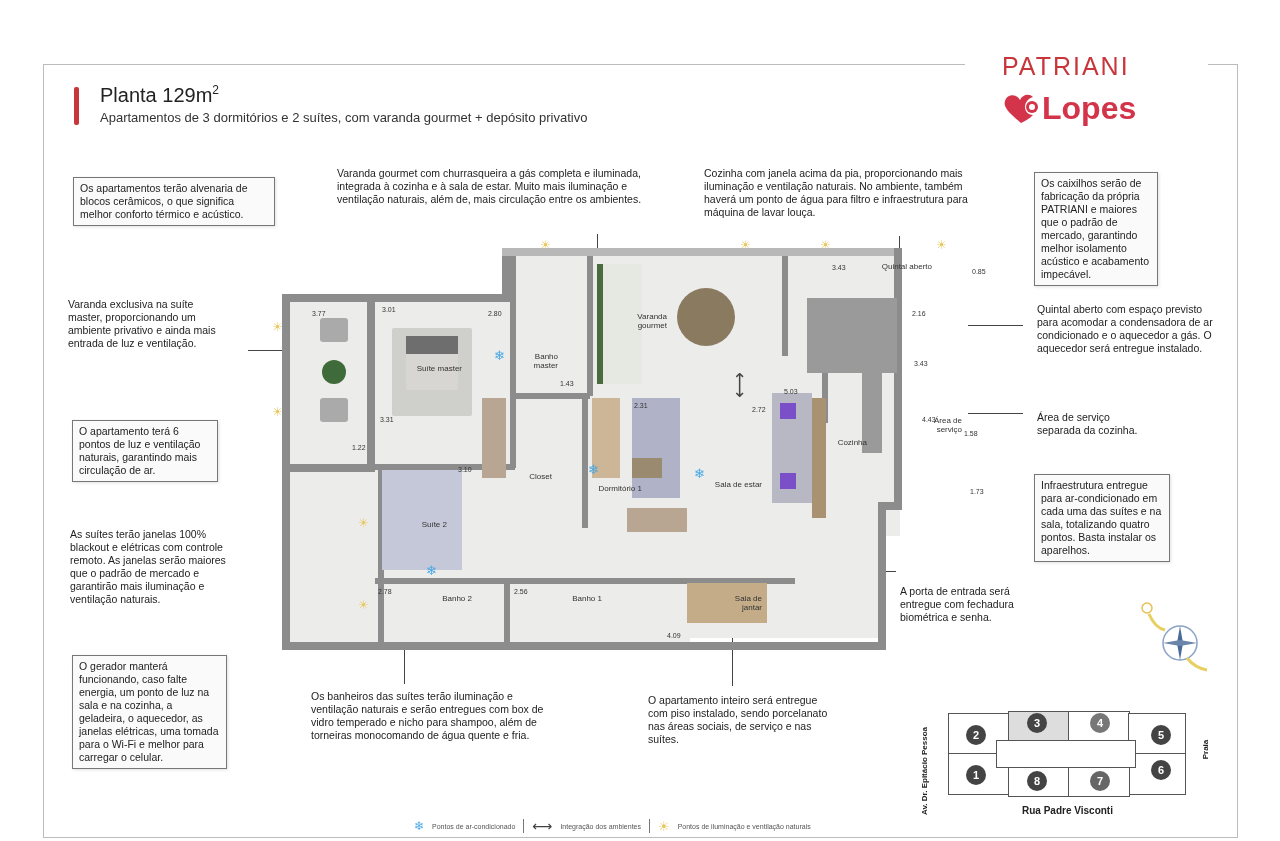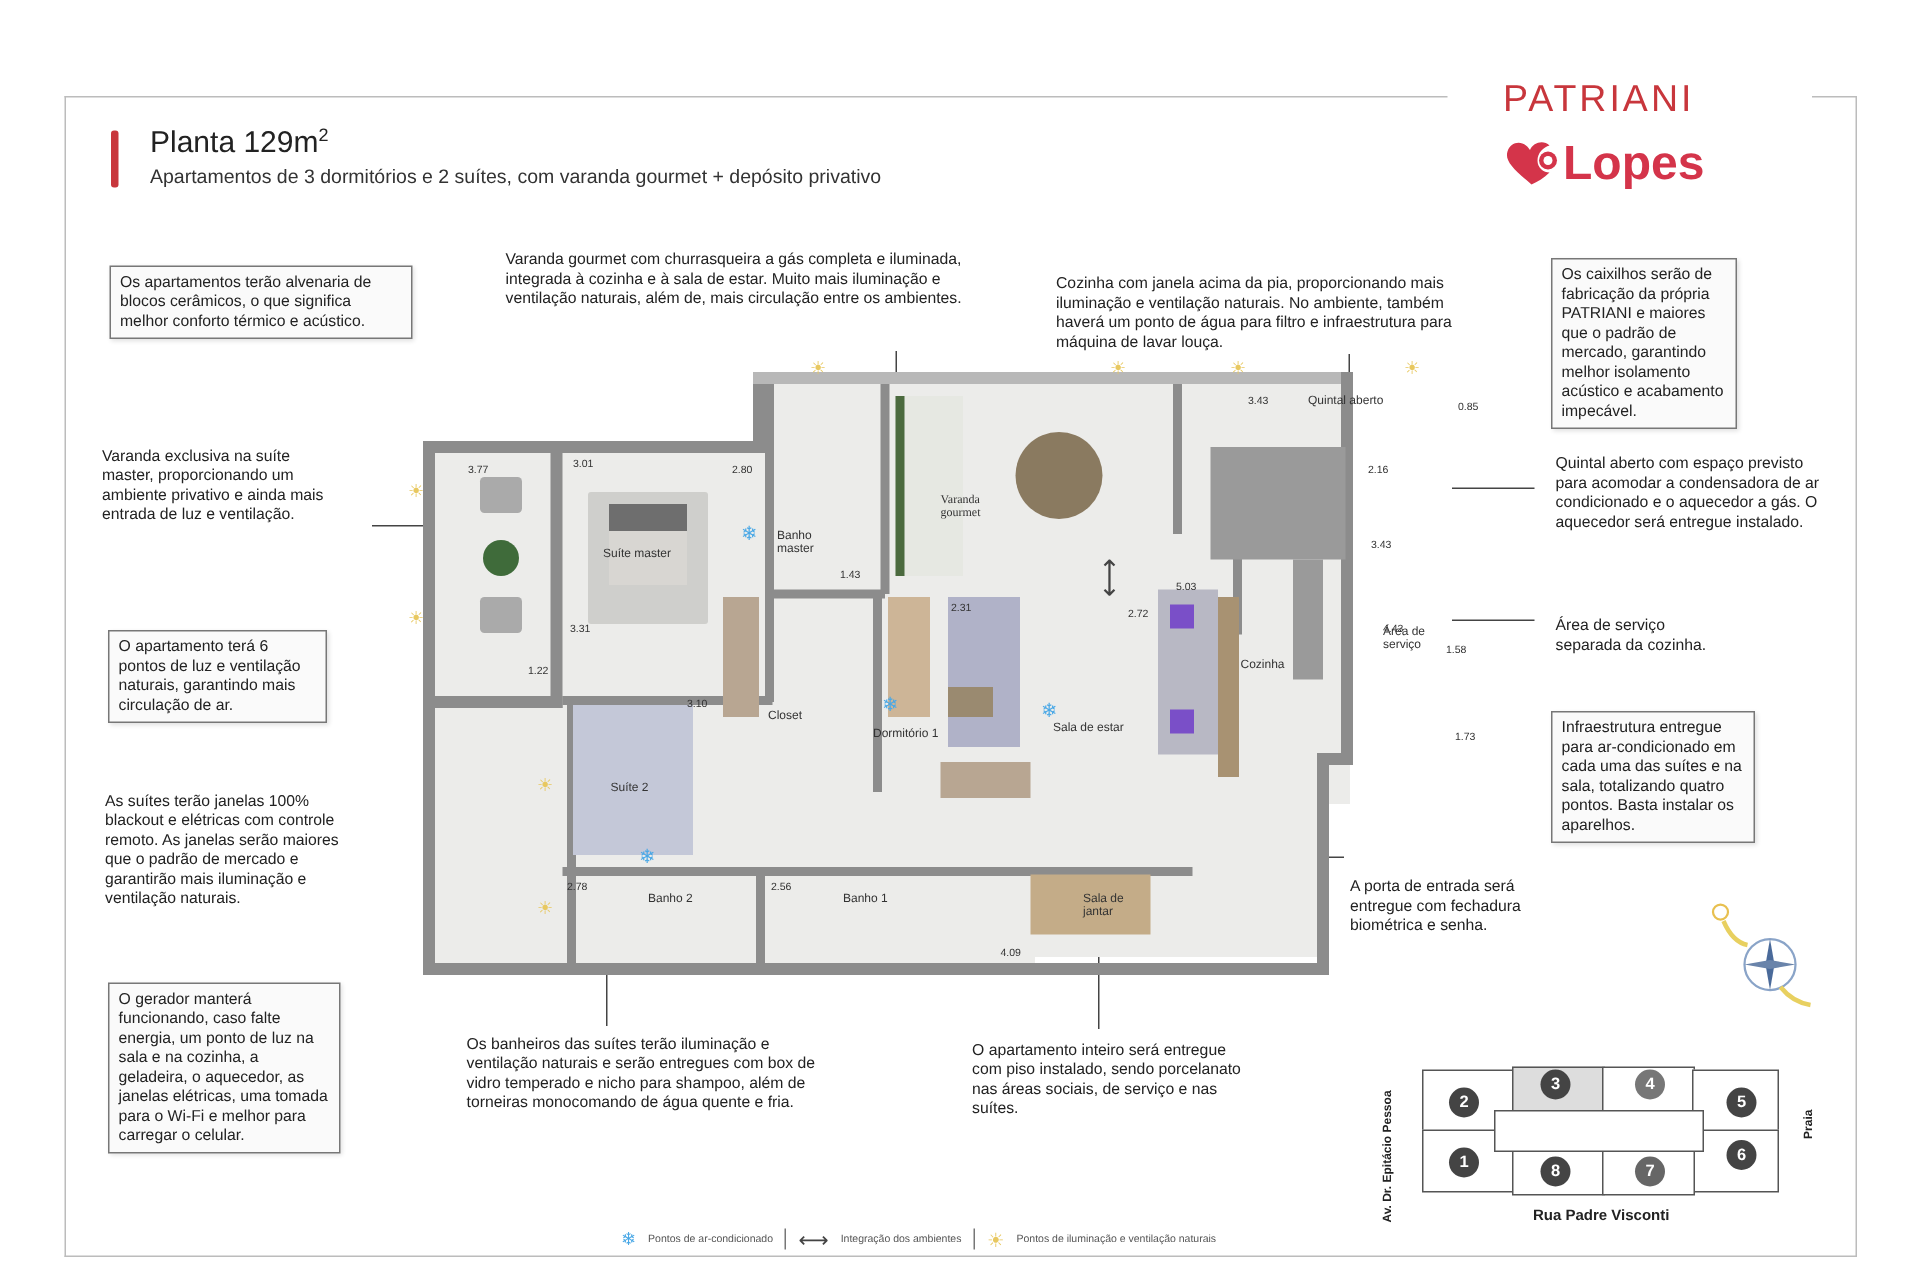--- a/index.html
+++ b/index.html
@@ -14,21 +14,21 @@
   .brand-1 { position: absolute; left: 1002px; top: 52px; font-size: 25px; letter-spacing: 2px; color: #c8363c; }
   .brand-2 { position: absolute; left: 1003px; top: 90px; display: flex; align-items: center; gap: 3px; }
   .brand-2 .word { font-size: 32px; font-weight: bold; color: #d4344a; }
   .note { position: absolute; font-size: 10.5px; line-height: 13px; color: #222; }
   .note b { font-weight: normal; }
   .boxed { border: 1px solid #777; background: #fafafa; padding: 4px 6px; box-shadow: 1px 1px 3px rgba(0,0,0,0.12); }
   .leader { position: absolute; background: #444; }
   .plan { position: absolute; left: 282px; top: 248px; width: 620px; height: 400px; }
   .wall { position: absolute; background: #8c8c8c; }
   .floor { position: absolute; background: #ececea; }
-  .room-label { position: absolute; font-size: 8px; color: #333; text-align: left; line-height: 9px; }
+  .room-label { position: absolute; font-size: 8px; color: #333; text-align: right; line-height: 9px; }
   .dim { position: absolute; font-size: 7px; color: #333; }
   .furn { position: absolute; }
   .sun { position: absolute; color: #e8c860; font-size: 12px; }
   .ac { position: absolute; color: #4aa8e6; font-size: 13px; }
   .legend { position: absolute; left: 414px; top: 818px; display: flex; align-items: center; gap: 8px; font-size: 7px; color: #555; }
   .legend .sep { width: 1px; height: 14px; background: #777; }
   .site { position: absolute; left: 940px; top: 705px; width: 260px; height: 100px; }
   .lot { position: absolute; border: 1px solid #555; background: #fff; }
   .num { position: absolute; width: 20px; height: 20px; border-radius: 50%; background: #444; color: #fff; font-size: 11px; font-weight: bold; display: flex; align-items: center; justify-content: center; }
   .compass { position: absolute; left: 1135px; top: 598px; width: 80px; height: 80px; }
@@ -52,21 +52,21 @@
     <circle cx="29" cy="14" r="3" fill="#fff"></circle>
   </svg>
   <span class="word">Lopes</span>
 </div>
 
 <div class="note boxed" style="left:73px;top:177px;width:202px;">Os apartamentos terão alvenaria de blocos cerâmicos, o que significa melhor conforto térmico e acústico.</div>
 
 <div class="note" style="left:337px;top:167px;width:330px;"><span>Varanda gourmet com </span><b>churrasqueira a gás</b><span> completa e iluminada, integrada à cozinha e à sala de estar. Muito mais iluminação e ventilação naturais, além de, mais circulação entre os ambientes.</span></div>
 <div class="leader" style="left:597px;top:234px;width:1px;height:22px;"></div>
 
-<div class="note" style="left:704px;top:167px;width:280px;margin-top:16px;"><b>Cozinha com janela acima da pia</b><span>, proporcionando mais iluminação e ventilação naturais. No ambiente, também haverá um ponto de água para filtro e infraestrutura para máquina de lavar louça.</span></div>
+<div class="note" style="left:704px;top:167px;width:280px;"><b>Cozinha com janela acima da pia</b><span>, proporcionando mais iluminação e ventilação naturais. No ambiente, também haverá um ponto de água para filtro e infraestrutura para máquina de lavar louça.</span></div>
 <div class="leader" style="left:899px;top:236px;width:1px;height:24px;"></div>
 
 <div class="note boxed" style="left:1034px;top:172px;width:124px;"><span>Os caixilhos serão de fabricação da própria </span><b>PATRIANI</b><span> e maiores que o padrão de mercado, garantindo melhor </span><b>isolamento acústico e acabamento impecável</b><span>.</span></div>
 
 <div class="note" style="left:68px;top:298px;width:160px;"><b>Varanda exclusiva</b><span> na suíte master, proporcionando um ambiente privativo e ainda mais entrada de luz e ventilação.</span></div>
 <div class="leader" style="left:248px;top:350px;width:42px;height:1px;"></div>
 
 <div class="note boxed" style="left:72px;top:420px;width:146px;"><span>O apartamento terá </span><b>6 pontos de luz e ventilação naturais</b><span>, garantindo mais circulação de ar.</span></div>
 
 <div class="note" style="left:1037px;top:303px;width:180px;"><span>Quintal aberto com espaço previsto para acomodar a condensadora de ar condicionado e o </span><b>aquecedor a gás</b><span>. O aquecedor será entregue instalado.</span></div>
@@ -138,21 +138,21 @@
   <div class="furn" style="left:200px;top:150px;width:24px;height:80px;background:#b8a692;"></div>
   <div class="furn" style="left:345px;top:260px;width:60px;height:24px;background:#b8a692;"></div>
   <div class="furn" style="left:100px;top:222px;width:80px;height:100px;background:#c4c8d8;"></div>
   <div class="furn" style="left:405px;top:335px;width:80px;height:40px;background:#c4ac88;"></div>
   <div class="furn" style="left:525px;top:50px;width:90px;height:75px;background:#9a9a9a;"></div>
   <div class="furn" style="left:580px;top:125px;width:20px;height:80px;background:#9a9a9a;"></div>
   <div class="furn" style="left:350px;top:210px;width:30px;height:20px;background:#9a8a70;"></div>
 
   <div class="room-label" style="left:120px;top:116px;width:60px;">Suíte master</div>
   <div class="room-label" style="left:236px;top:104px;width:40px;">Banho master</div>
-  <div class="room-label" style="left:345px;top:80px;width:40px;font-family:Liberation Serif, serif;">Varanda gourmet</div>
+  <div class="room-label" style="left:345px;top:64px;width:40px;">Varanda gourmet</div>
   <div class="room-label" style="left:590px;top:14px;width:60px;">Quintal aberto</div>
   <div class="room-label" style="left:545px;top:190px;width:40px;">Cozinha</div>
   <div class="room-label" style="left:640px;top:168px;width:40px;">Área de serviço</div>
   <div class="room-label" style="left:230px;top:224px;width:40px;">Closet</div>
   <div class="room-label" style="left:300px;top:236px;width:60px;">Dormitório 1</div>
   <div class="room-label" style="left:420px;top:232px;width:60px;">Sala de estar</div>
   <div class="room-label" style="left:125px;top:272px;width:40px;">Suíte 2</div>
   <div class="room-label" style="left:150px;top:346px;width:40px;">Banho 2</div>
   <div class="room-label" style="left:280px;top:346px;width:40px;">Banho 1</div>
   <div class="room-label" style="left:440px;top:346px;width:40px;">Sala de jantar</div>

